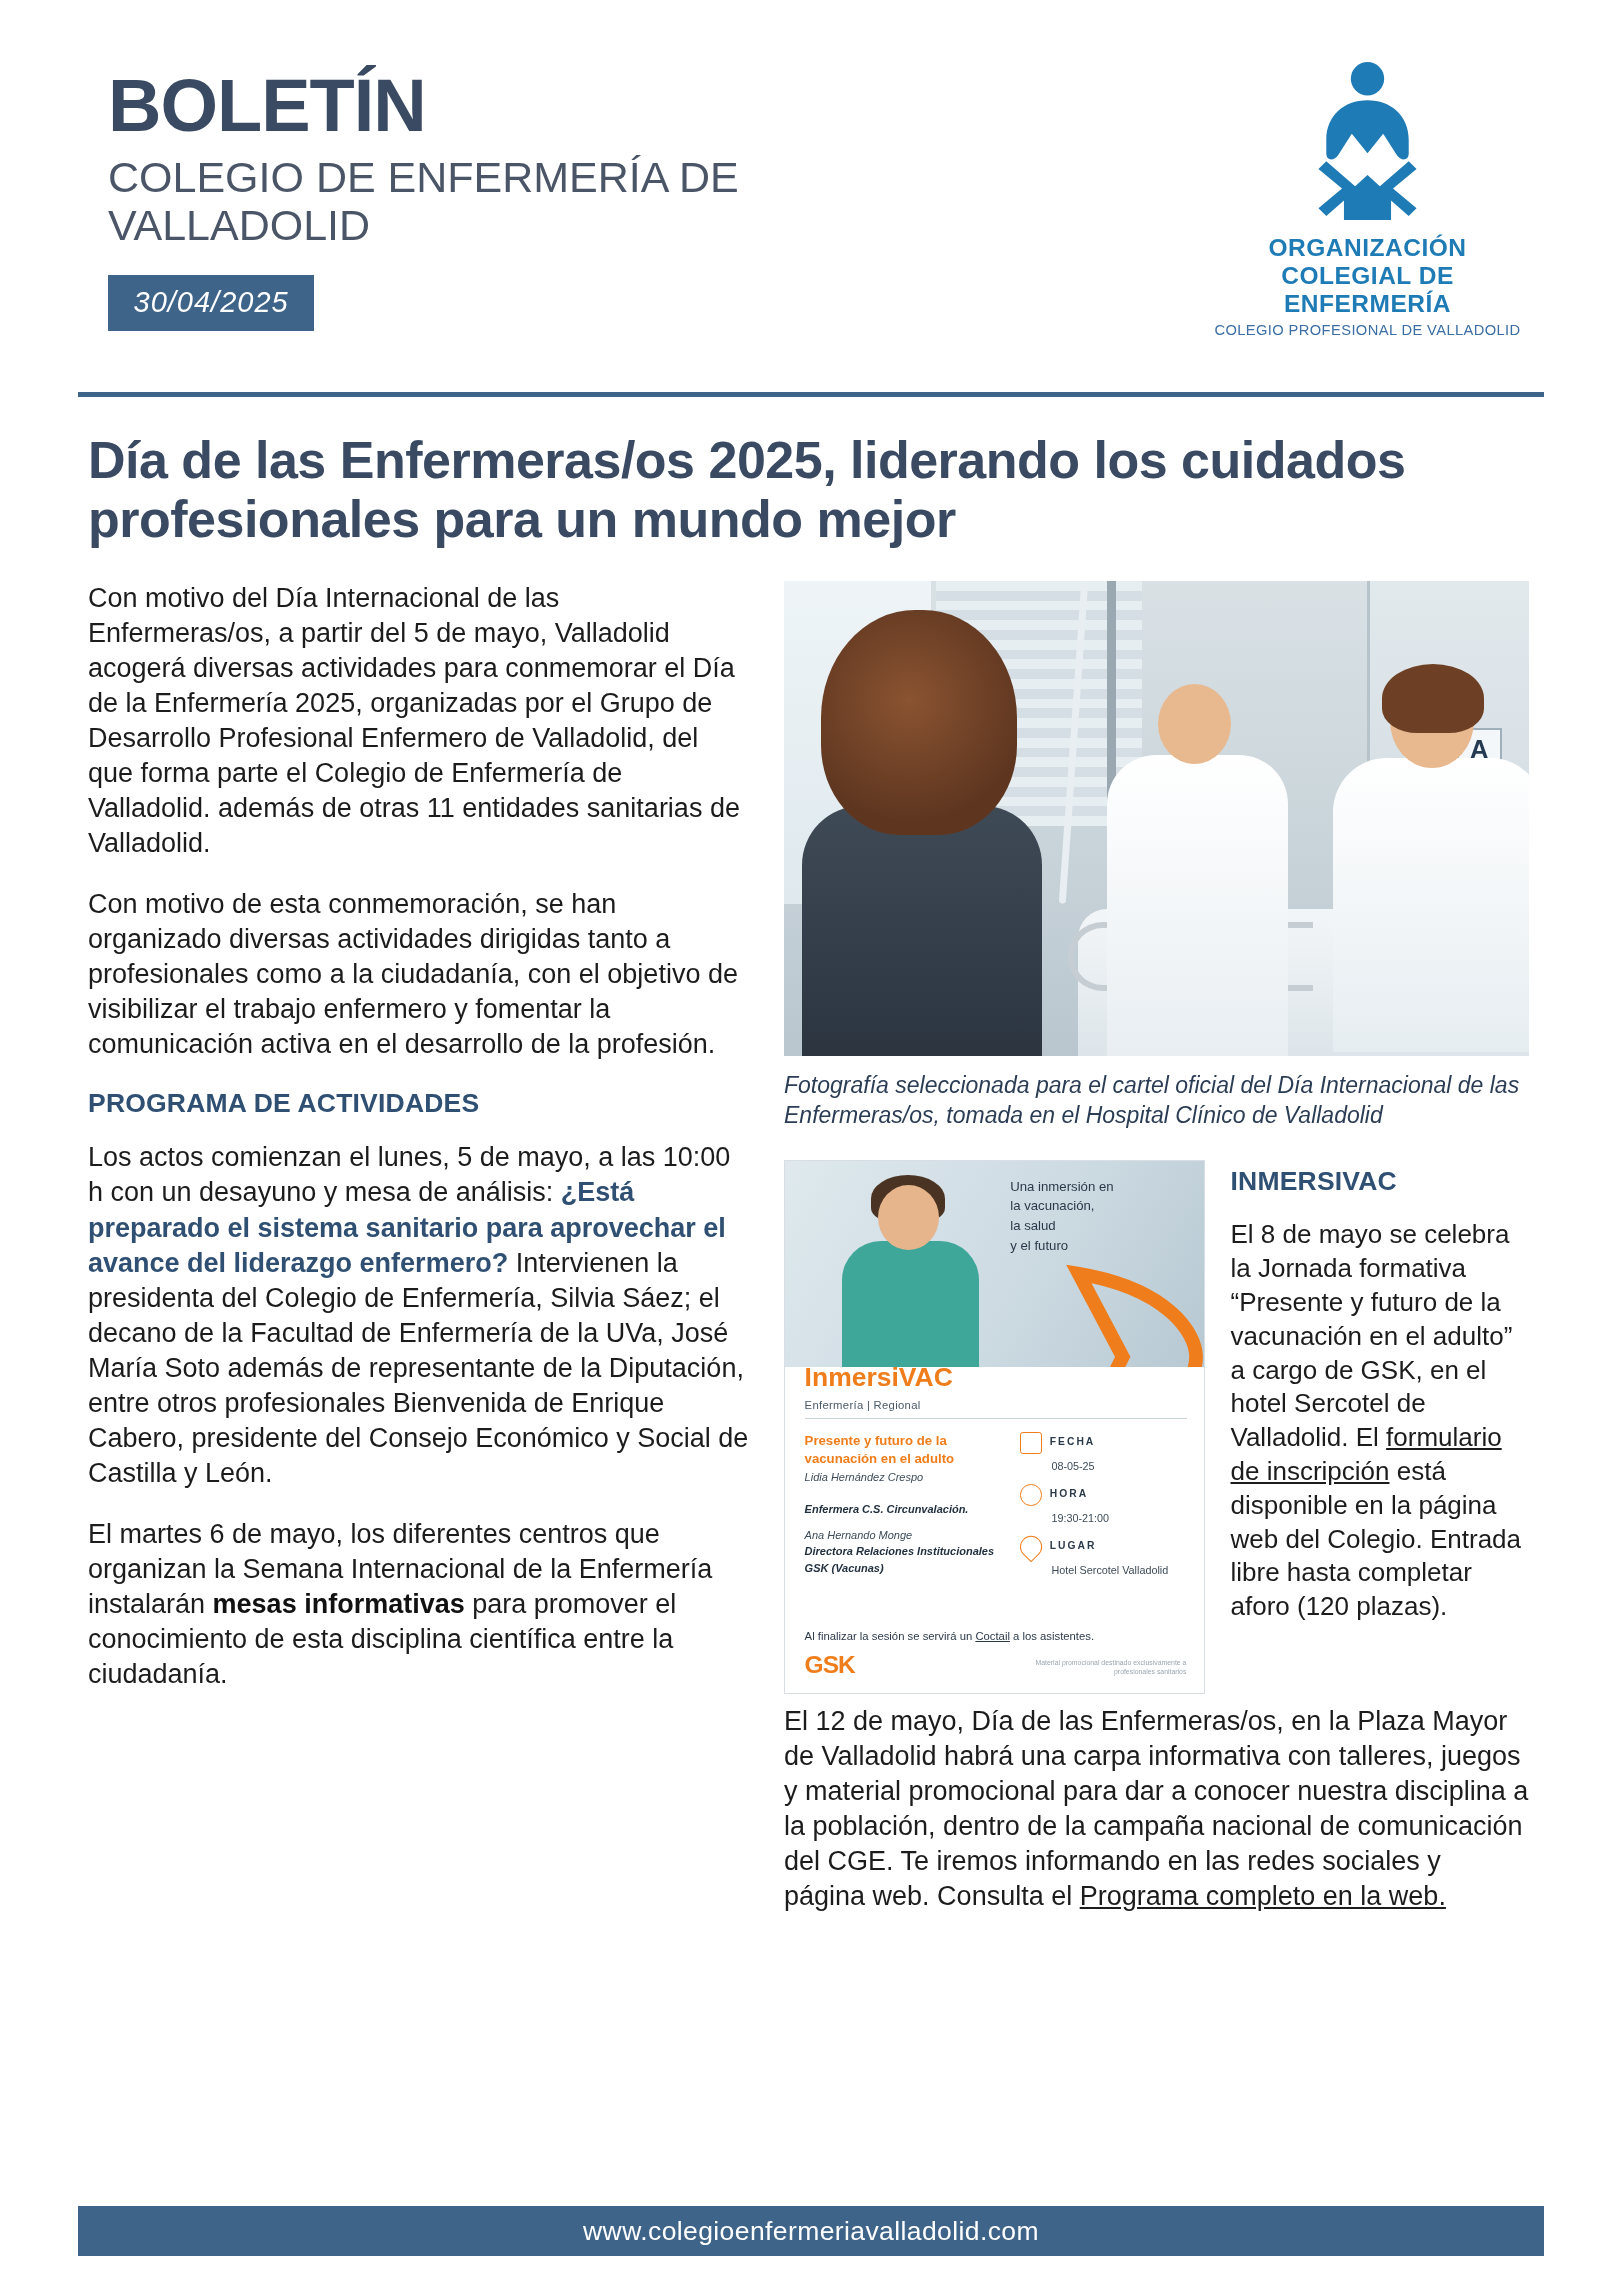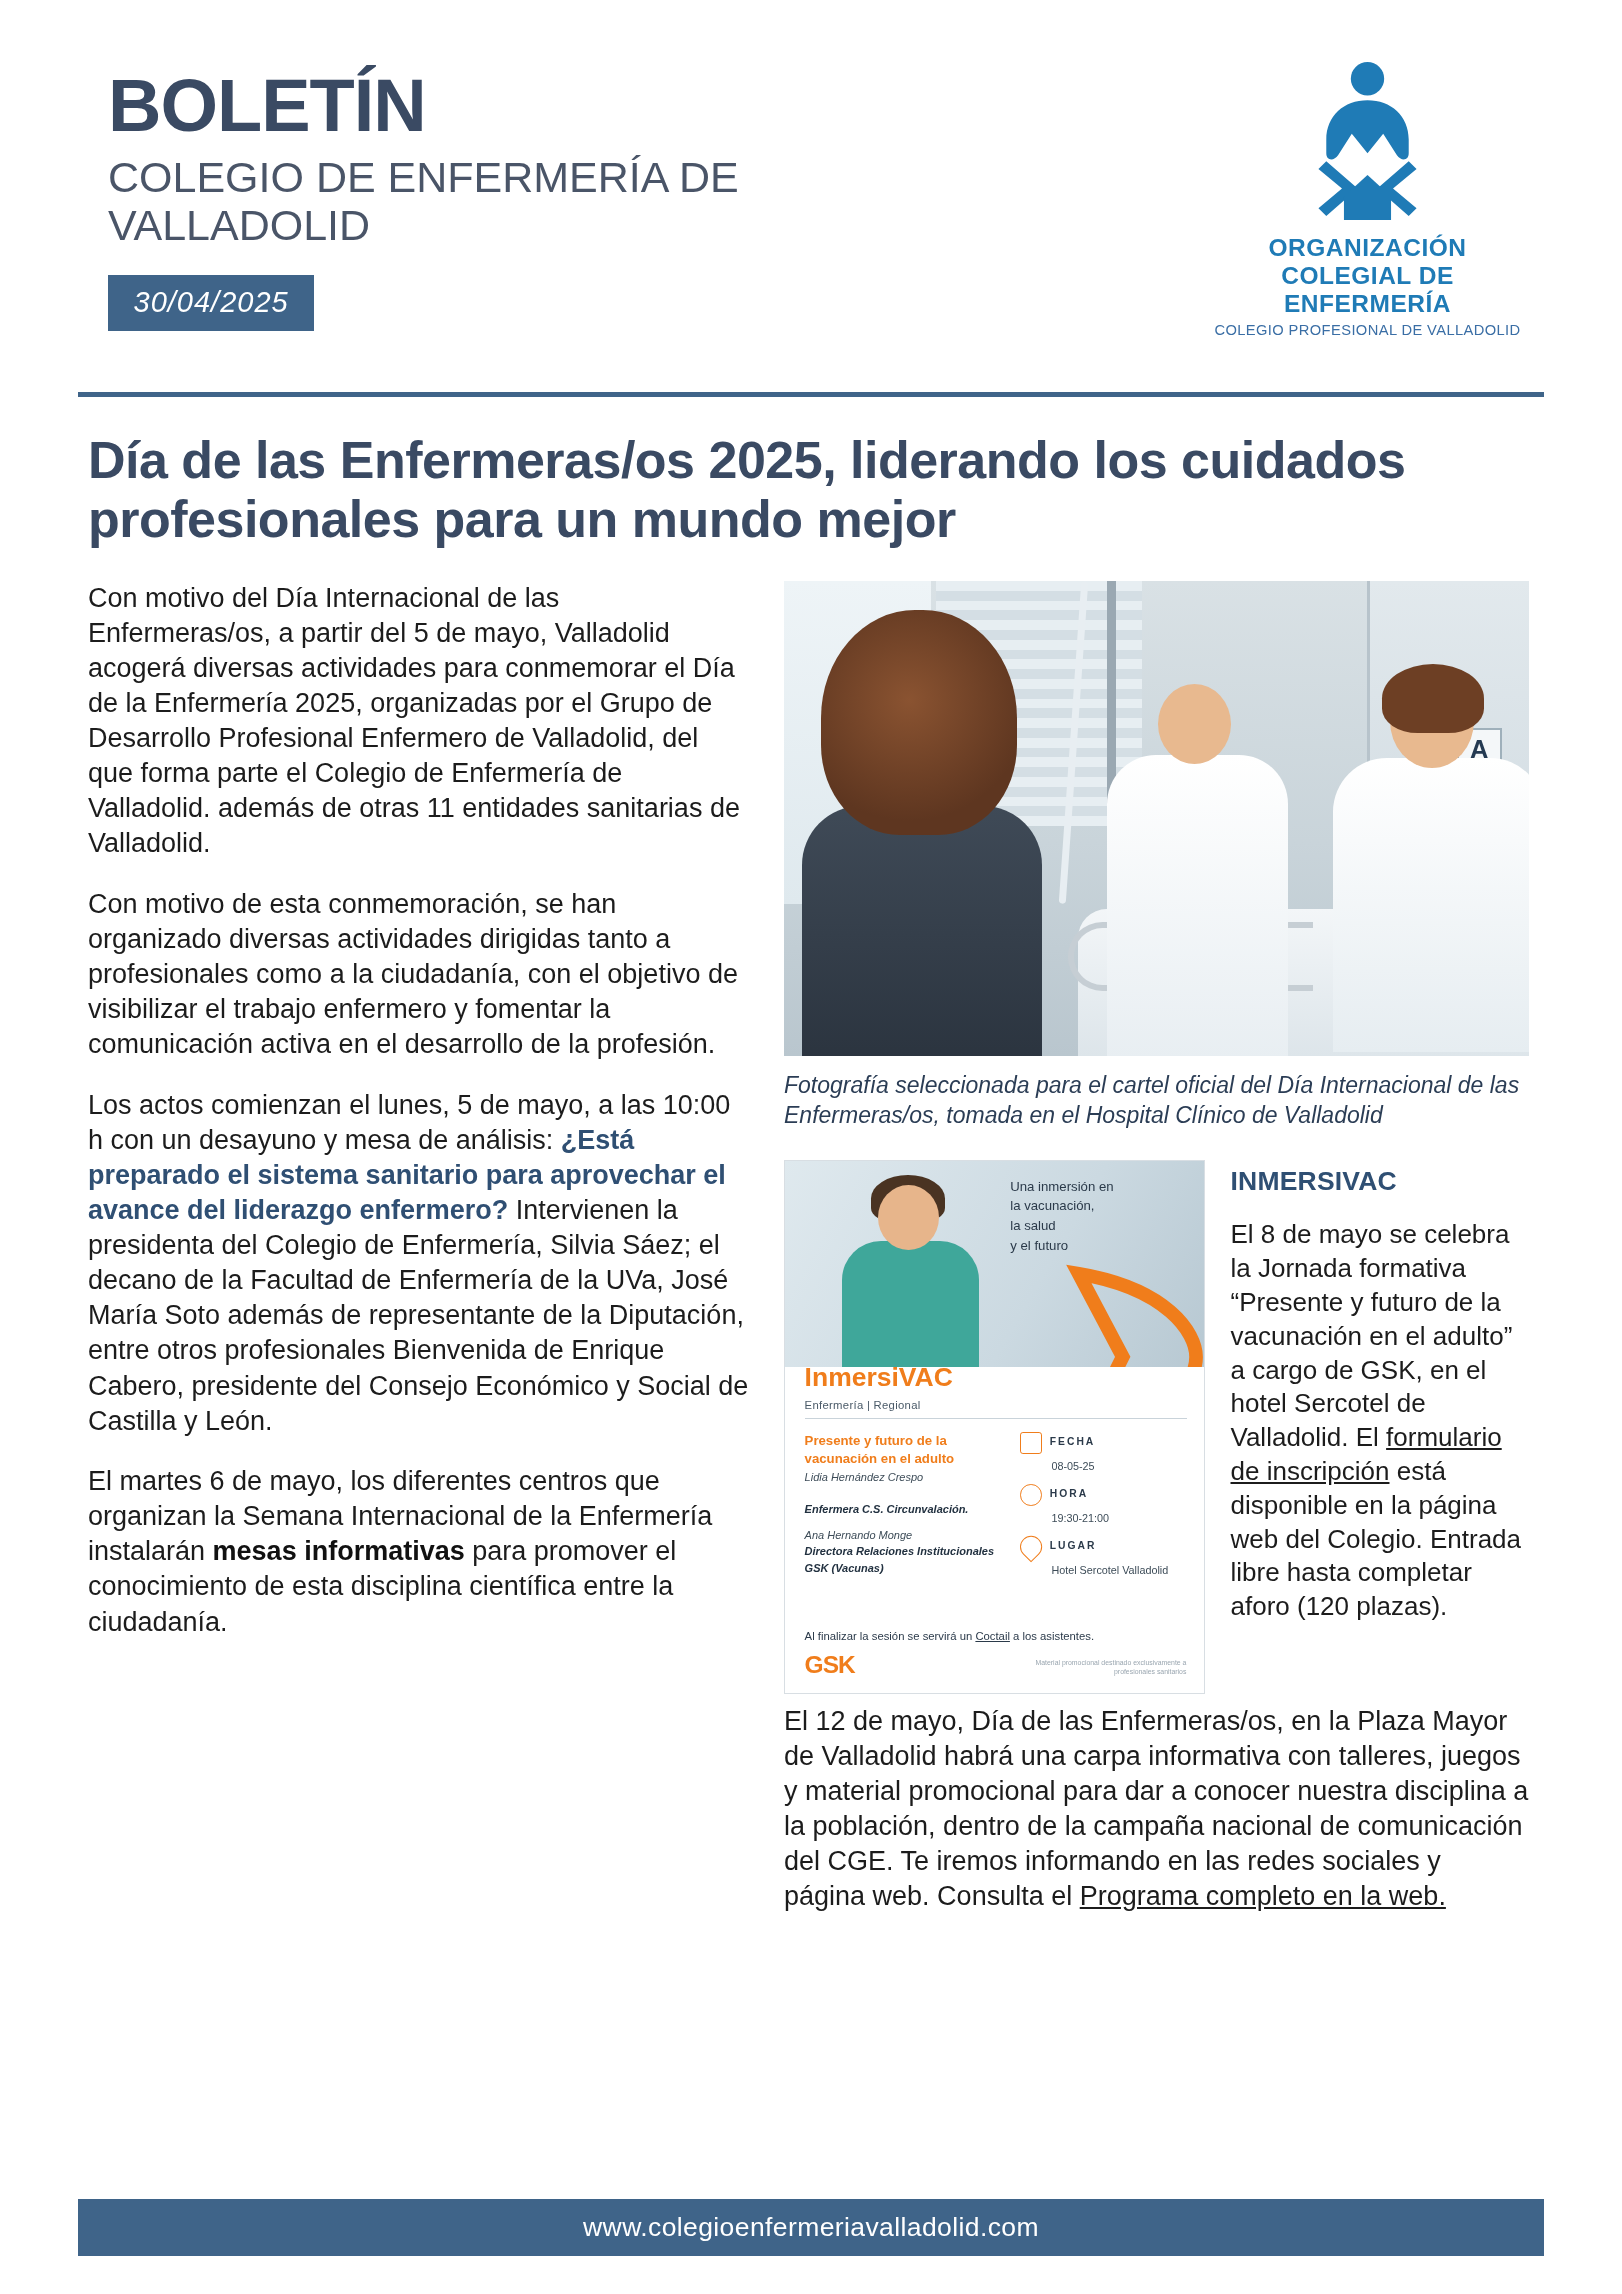--- a/index.html
+++ b/index.html
@@ -320,21 +320,21 @@
   .inmersivac { width: 294px; }
   .inmersivac p.body { font-size: 26px; line-height: 1.30; }
 
   
   .carpa { margin-top: 9.8px; }
 
   
   .footer {
     position: absolute;
     left: 78px; right: 78px; bottom: 39px;
-    height: 57px;
+    height: 50px;
     background: #3f6489;
     color: #ffffff;
     font-size: 26.5px;
     display: flex;
     align-items: center;
     justify-content: center;
     letter-spacing: 0.4px;
   }
 </style>
 </head>
@@ -365,20 +365,21 @@
   <div class="rule"></div>
 
   <div class="headline">Día de las Enfermeras/os 2025, liderando los cuidados profesionales para un mundo mejor</div>
 
   <div class="content">
 
     <div class="col-left">
       <p class="body">Con motivo del Día Internacional de las Enfermeras/os, a partir del 5 de mayo, Valladolid acogerá diversas actividades para conmemorar el Día de la Enfermería 2025, organizadas por el Grupo de Desarrollo Profesional Enfermero de Valladolid, del que forma parte el Colegio de Enfermería de Valladolid. además de otras 11 entidades sanitarias de Valladolid.</p>
       <p class="body">Con motivo de esta conmemoración, se han organizado diversas actividades dirigidas tanto a profesionales como a la ciudadanía, con el objetivo de visibilizar el trabajo enfermero y fomentar la comunicación activa en el desarrollo de la profesión.</p>
 
+      <div class="section-head">PROGRAMA DE ACTIVIDADES</div>
 
       <p class="body"><span>Los actos comienzan el lunes, 5 de mayo, a las 10:00 h con un desayuno y mesa de análisis: </span><span class="bold-blue">¿Está preparado el sistema sanitario para aprovechar el avance del liderazgo enfermero?</span><span> Intervienen la presidenta del Colegio de Enfermería, Silvia Sáez; el decano de la Facultad de Enfermería de la UVa, José María Soto además de representante de la Diputación, entre otros profesionales Bienvenida de Enrique Cabero, presidente del Consejo Económico y Social de Castilla y León.</span></p>
 
       <p class="body"><span>El martes 6 de mayo, los diferentes centros que organizan la Semana Internacional de la Enfermería instalarán </span><span class="bold-dark">mesas informativas</span><span> para promover el conocimiento de esta disciplina científica entre la ciudadanía.</span></p>
 
     </div>
 
     <div class="col-right">
 
       <div class="photo1">

